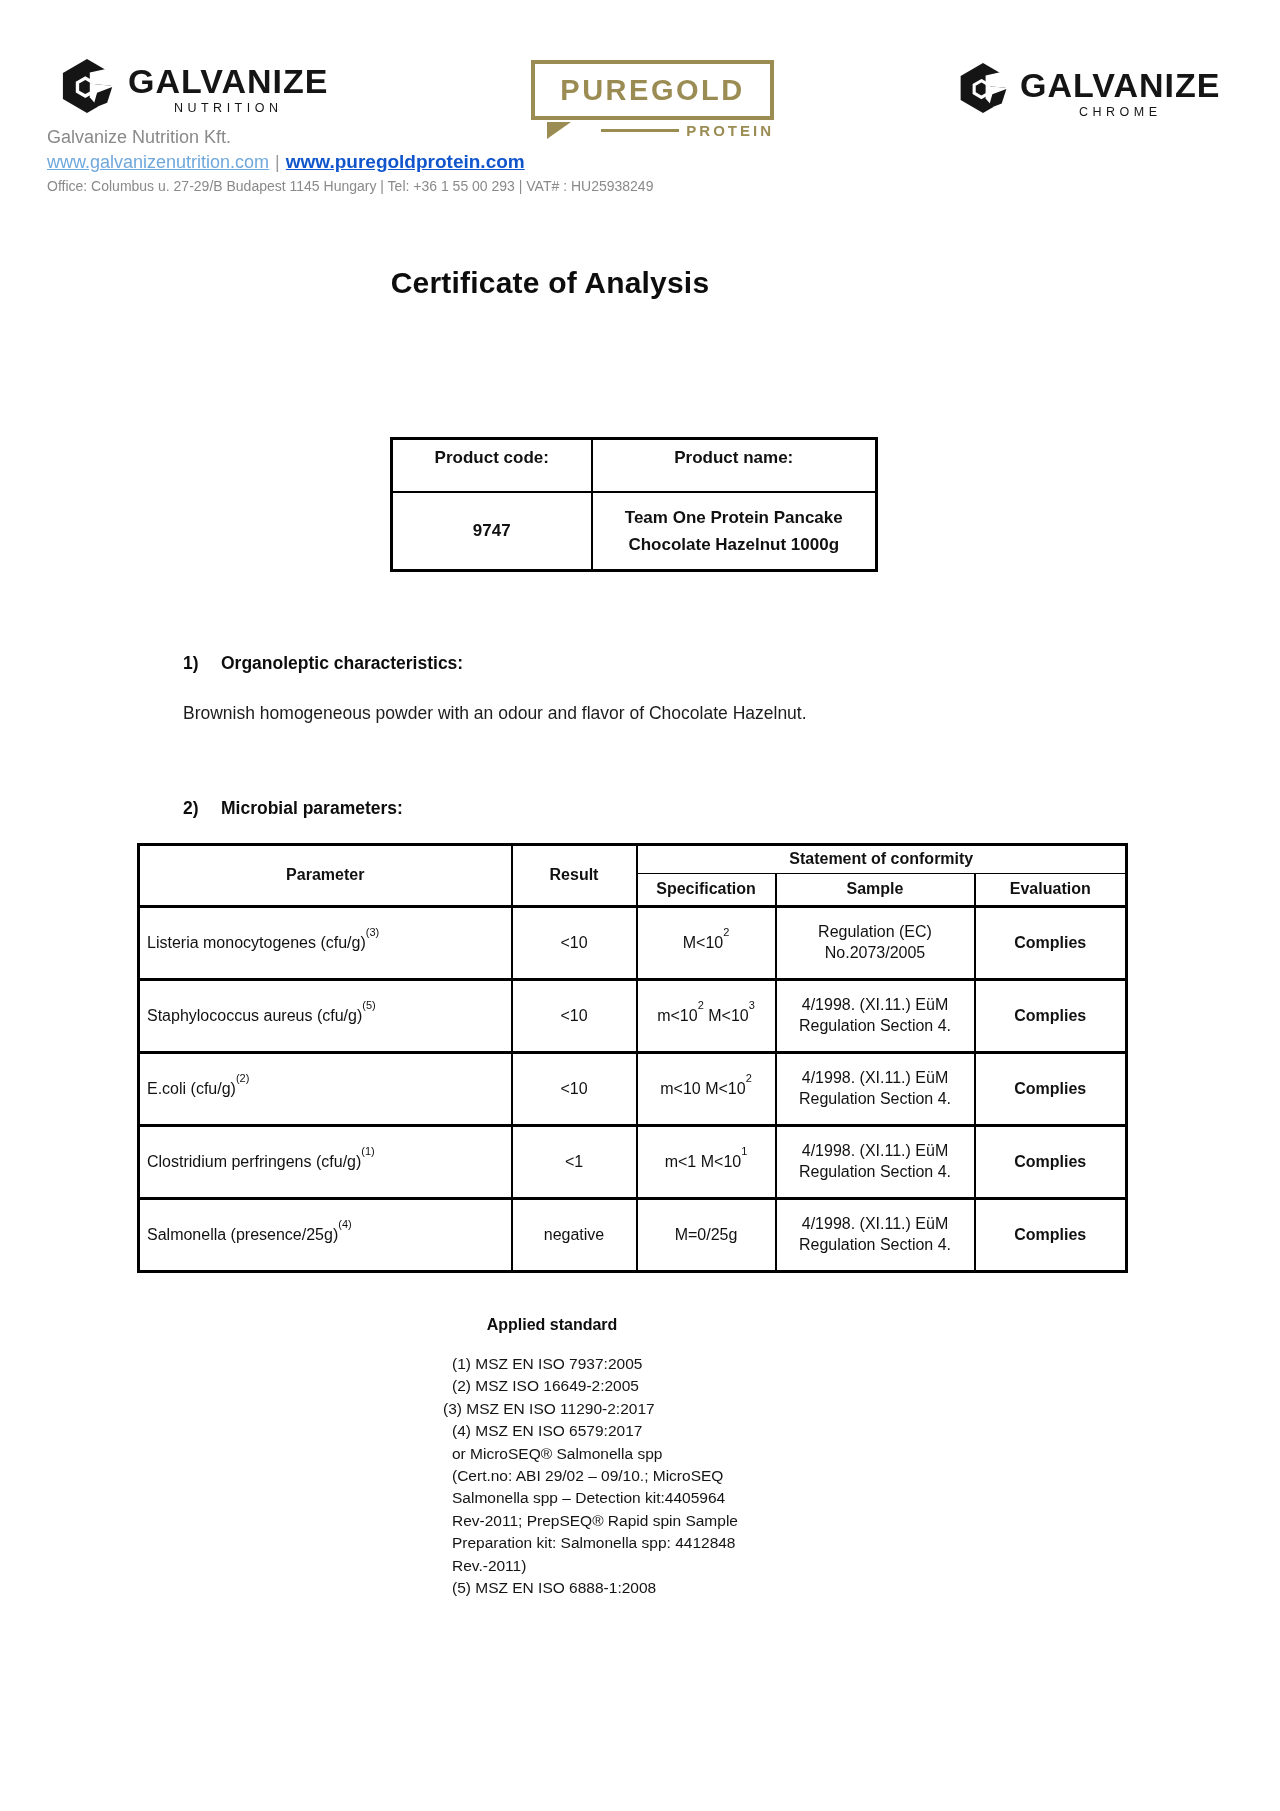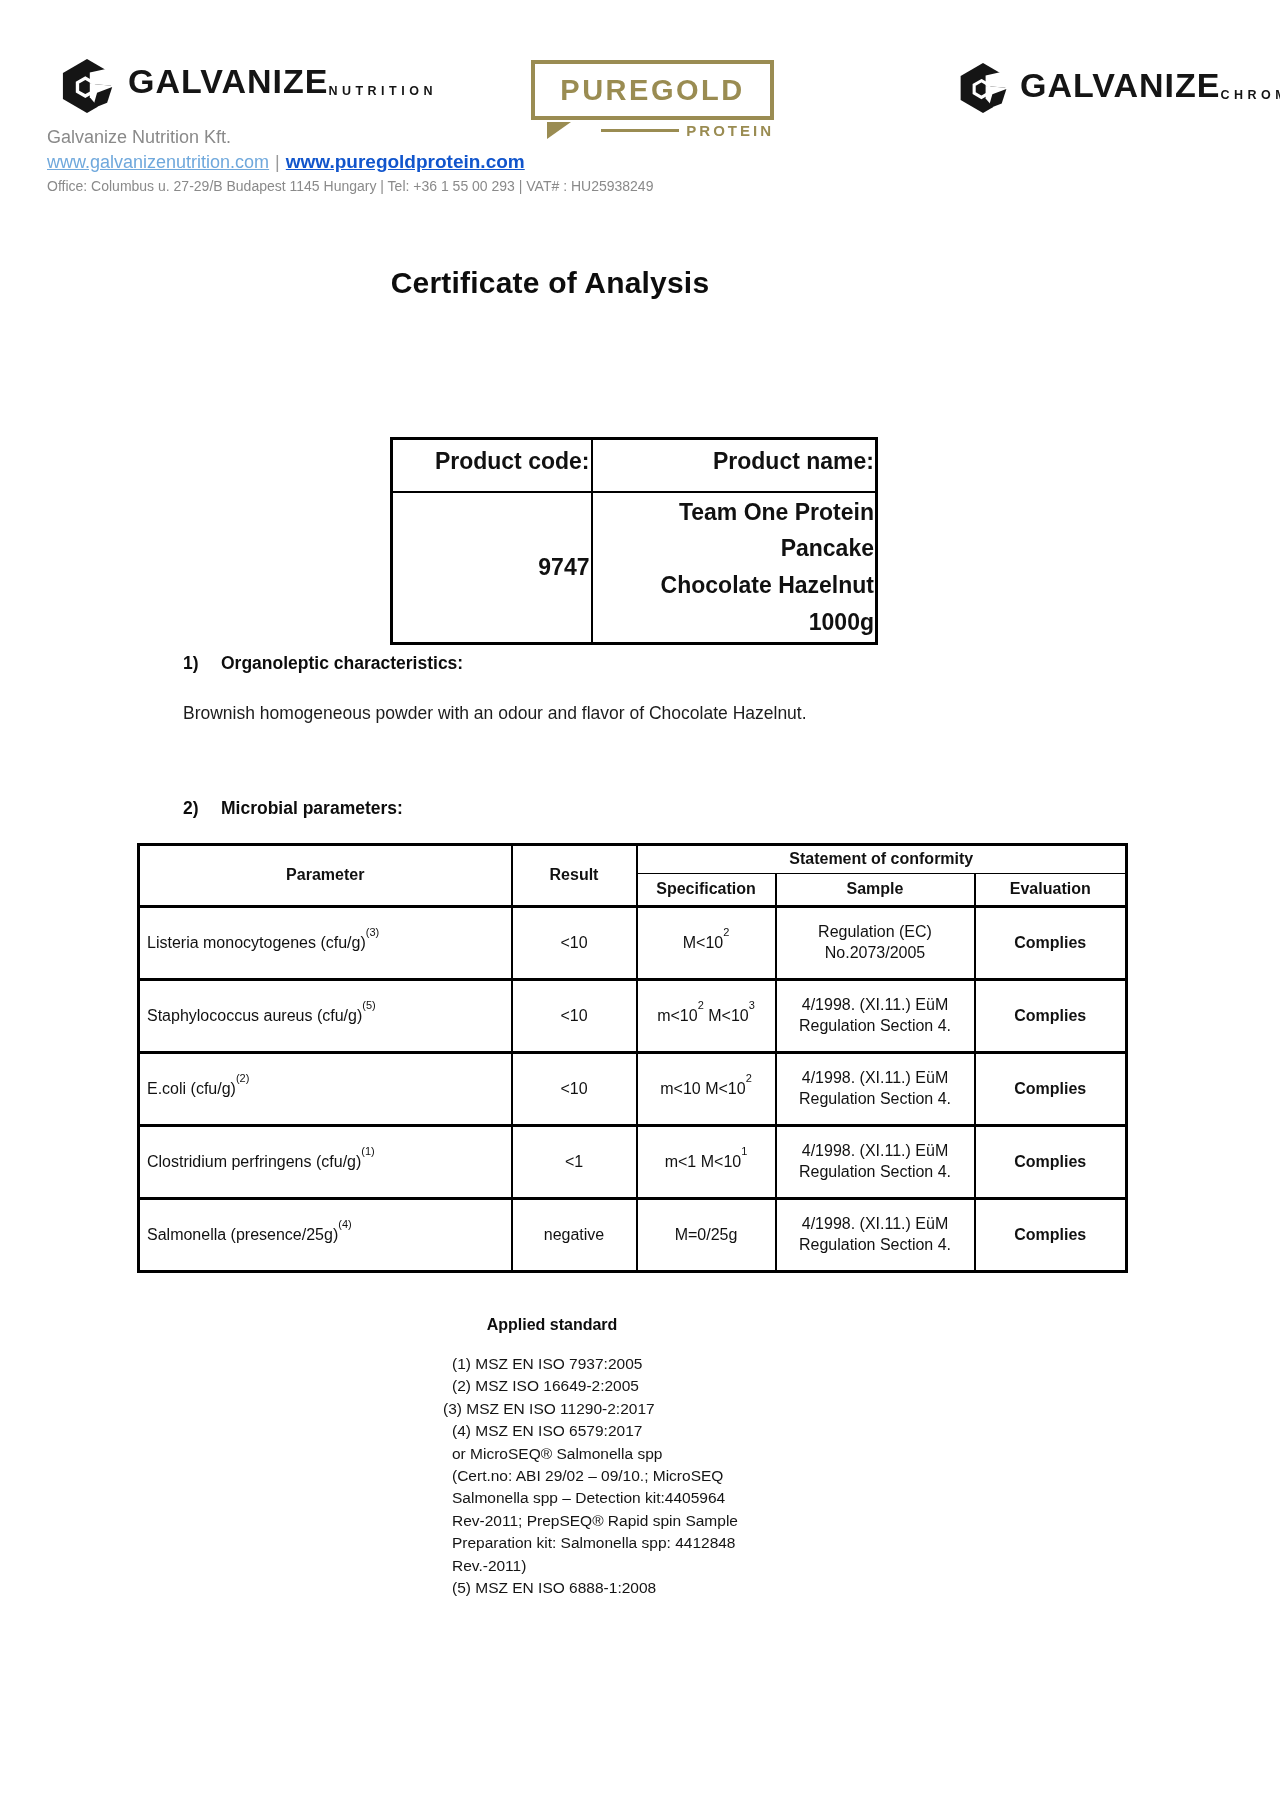--- a/index.html
+++ b/index.html
@@ -7,23 +7,23 @@
     position:relative; width:1280px; height:1811px; margin:0 auto;
     background:#ffffff; overflow:hidden;
     font-family:"Liberation Sans", sans-serif; color:#111;
   }
   .page * { box-sizing:border-box; }
 
   
   .logo-gn { position:absolute; left:58px; top:58px; display:flex; align-items:flex-start; gap:12px; }
   .logo-gc { position:absolute; left:956px; top:62px; display:flex; align-items:flex-start; gap:10px; }
   .hex-icon { display:block; }
-  .gn-words { display:flex; flex-direction:row; align-items:flex-end; padding-top:6px; }
+  .gn-words { display:flex; flex-direction:column; align-items:center; padding-top:6px; }
   .gn-name { font-size:34px; font-weight:bold; letter-spacing:1px; line-height:1; color:#151515; white-space:nowrap; }
-  .gn-sub  { font-size:12.5px; font-weight:bold; letter-spacing:4.5px; color:#151515; margin-top:14px; white-space:nowrap; }
+  .gn-sub  { font-size:12.5px; font-weight:normal; letter-spacing:4.5px; color:#151515; margin-top:3px; white-space:nowrap; }
 
   .logo-pg { position:absolute; left:531px; top:60px; width:243px; }
   .pg-box {
     border:4px solid #9a8c52; height:60px; display:flex; align-items:center; justify-content:center;
   }
   .pg-name { font-size:29px; font-weight:bold; letter-spacing:2.5px; color:#9a8c52; white-space:nowrap; }
   .pg-tail {
     position:absolute; left:16px; top:62px; width:0; height:0;
     border-top:17px solid #9a8c52; border-right:24px solid transparent;
   }
@@ -44,21 +44,21 @@
   .doc-title {
     position:absolute; left:0; top:266px; width:1100px; text-align:center;
     font-size:30px; font-weight:bold; color:#0d0d0d; letter-spacing:0.2px;
   }
 
   
   .product-table {
     position:absolute; left:390px; top:437px; border-collapse:collapse; table-layout:fixed;
     border:3px solid #000;
   }
-  .product-table td { border:2px solid #000; text-align:right; font-weight:bold; font-size:23px; }
+  .product-table td { border:2px solid #000; text-align:center; font-weight:bold; font-size:17px; }
   .product-table tr.pt-head td { height:53px; vertical-align:top; padding-top:8px; }
   .product-table tr.pt-data td { height:79px; vertical-align:middle; line-height:1.6; }
 
   
   .section-head { position:absolute; left:183px; display:flex; font-size:17.5px; font-weight:bold; color:#0d0d0d; }
   .section-head .sec-num { width:38px; }
   .sec1 { top:653px; }
   .sec2 { top:798px; }
   .section-body { position:absolute; left:183px; top:703px; font-size:17.5px; color:#1c1c1c; }
 

